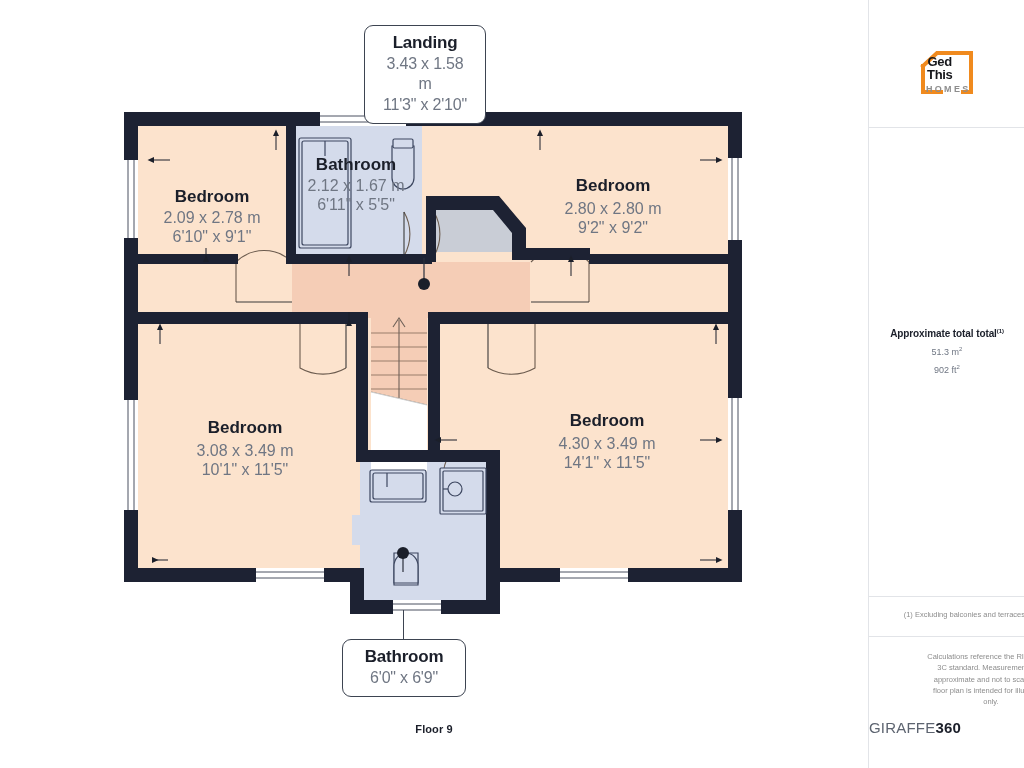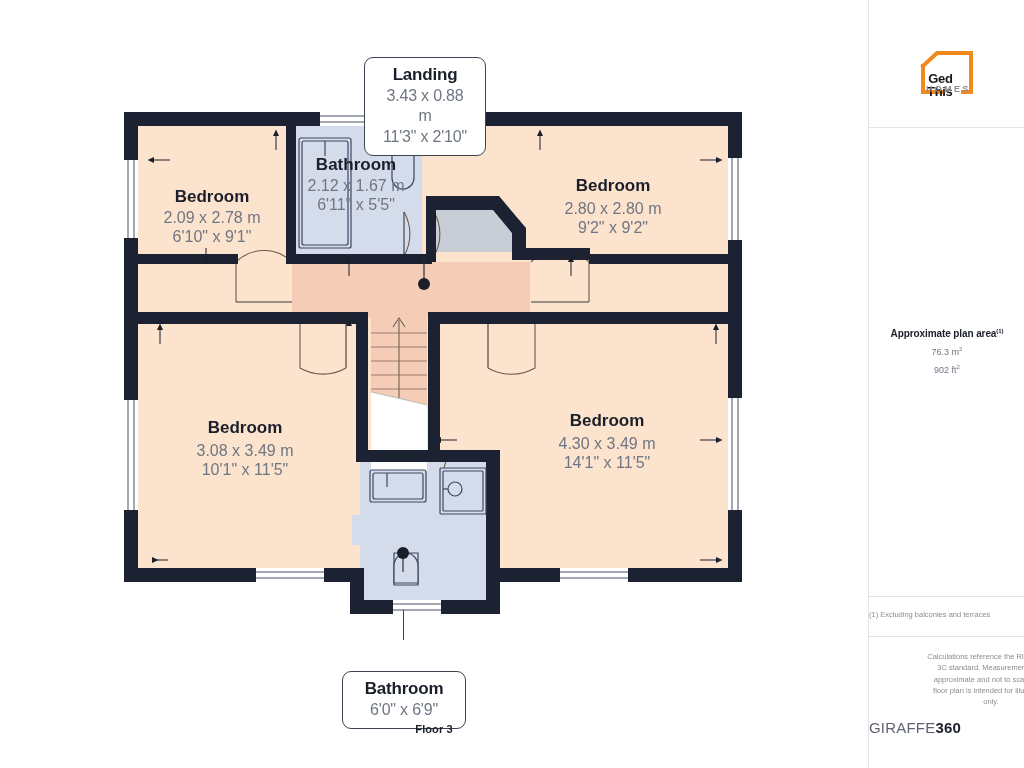--- a/index.html
+++ b/index.html
@@ -38,21 +38,20 @@
   
   .callout {
     position: absolute;
     box-sizing: border-box;
     border: 1.3px solid #3d4451;
     border-radius: 9px;
     background: #ffffff;
     text-align: center;
     padding: 6px 14px 8px 14px;
     line-height: 1.28;
-    margin-top: 32px;
   }
   .callout .c-title {
     font-size: 17px;
     font-weight: bold;
     color: #1b1f2a;
     letter-spacing: -0.2px;
     display: block;
   }
   .callout .c-dim {
     font-size: 16px;
@@ -118,22 +117,22 @@
     justify-content: center;
   }
   #logo-inner { position: relative; width: 72px; height: 52px; }
   #logo-house {
     position: absolute;
     left: 0; top: 0;
   }
   #logo-words {
     position: absolute;
     left: 16px;
-    top: 24px;
-    text-align: right;
+    top: 7px;
+    text-align: center;
   }
   #logo-words .lw {
     display: block;
     font-size: 13px;
     font-weight: bold;
     color: #15161a;
     line-height: 1.02;
     letter-spacing: -0.3px;
   }
   #logo-homes {
@@ -167,21 +166,21 @@
     margin-top: 7px;
   }
   .area-val sup { font-size: 6px; }
 
   
   #footnote {
     position: absolute;
     left: 0;
     top: 610px;
     width: 156px;
-    text-align: left;
+    text-align: right;
     font-size: 7.5px;
     color: #8d8d8d;
   }
   
   #disclaimer {
     position: absolute;
     left: 14px;
     top: 651px;
     width: 128px;
     text-align: center;
@@ -429,31 +428,31 @@
 
         <text x="607" y="426" text-anchor="middle" font-family="Liberation Sans, sans-serif" font-size="17" font-weight="bold" fill="#1b1f2a">Bedroom</text>
         <text x="607" y="449" text-anchor="middle" font-family="Liberation Sans, sans-serif" font-size="16" fill="#6f7683">4.30 x 3.49 m</text>
         <text x="607" y="468" text-anchor="middle" font-family="Liberation Sans, sans-serif" font-size="16" fill="#6f7683">14'1" x 11'5"</text>
       </g>
     </svg>
 
     <div class="leader" id="leader-landing"></div>
     <div class="callout" id="callout-landing">
       <span class="c-title">Landing</span>
-      <span class="c-dim">3.43 x 0.88 m</span>
+      <span class="c-dim">3.43 x 1.58 m</span>
       <span class="c-dim">11'3" x 2'10"</span>
     </div>
 
     <div class="leader" id="leader-bath-lower"></div>
     <div class="callout" id="callout-bathroom-lower">
       <span class="c-title">Bathroom</span>
       <span class="c-dim">6'0" x 6'9"</span>
     </div>
 
-    <div id="floor-label">Floor 3</div>
+    <div id="floor-label">Floor 9</div>
   </div>
 
   <div id="sidebar">
 
     <div class="side-sep" id="sep-1"></div>
     <div class="side-sep" id="sep-2"></div>
     <div class="side-sep" id="sep-3"></div>
 
     <div id="logo-block">
       <div id="logo-inner">
@@ -464,24 +463,24 @@
         <div id="logo-words">
           <span class="lw">Ged</span>
           <span class="lw">This</span>
         </div>
         <div id="logo-homes">HOMES</div>
       </div>
     </div>
 
     <div id="area-block">
       <div id="area-title">
-        <span>Approximate plan area</span><sup>(1)</sup>
+        <span>Approximate total total</span><sup>(1)</sup>
       </div>
       <div class="area-val">
-        <span>76.3 m</span><sup>2</sup>
+        <span>51.3 m</span><sup>2</sup>
       </div>
       <div class="area-val">
         <span>902 ft</span><sup>2</sup>
       </div>
     </div>
 
     <div id="footnote">(1) Excluding balconies and terraces</div>
 
     <div id="disclaimer">Calculations reference the RICS IPMS 3C standard. Measurements are approximate and not to scale. This floor plan is intended for illustration only.</div>
 

